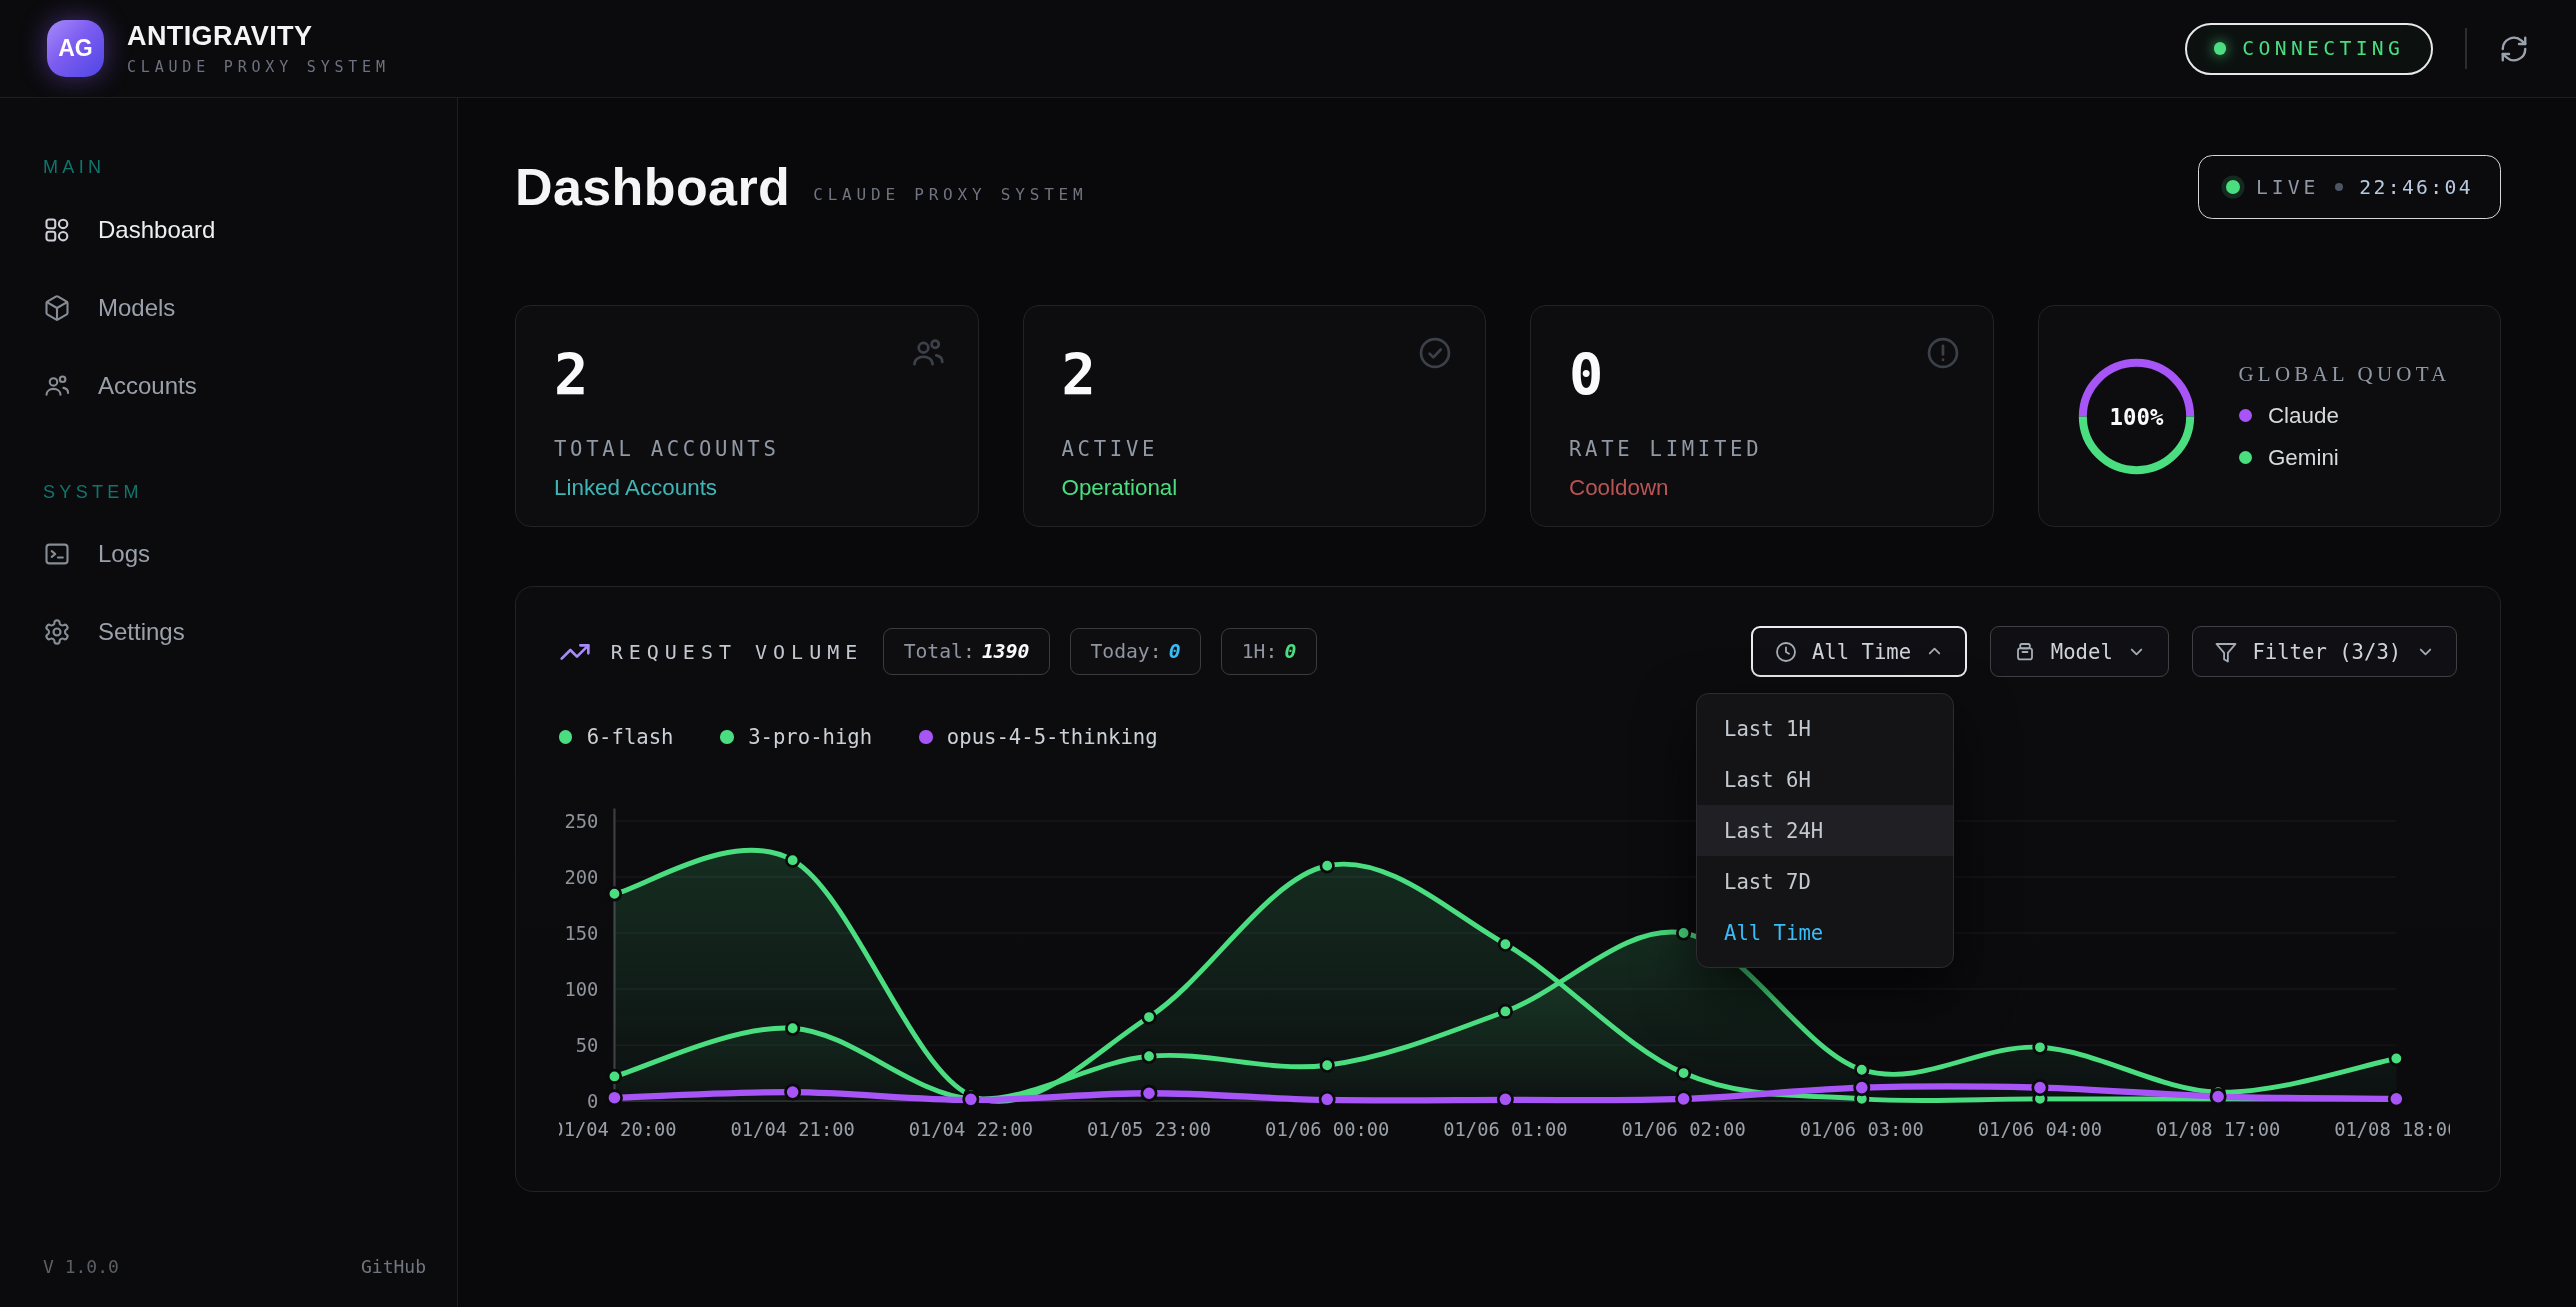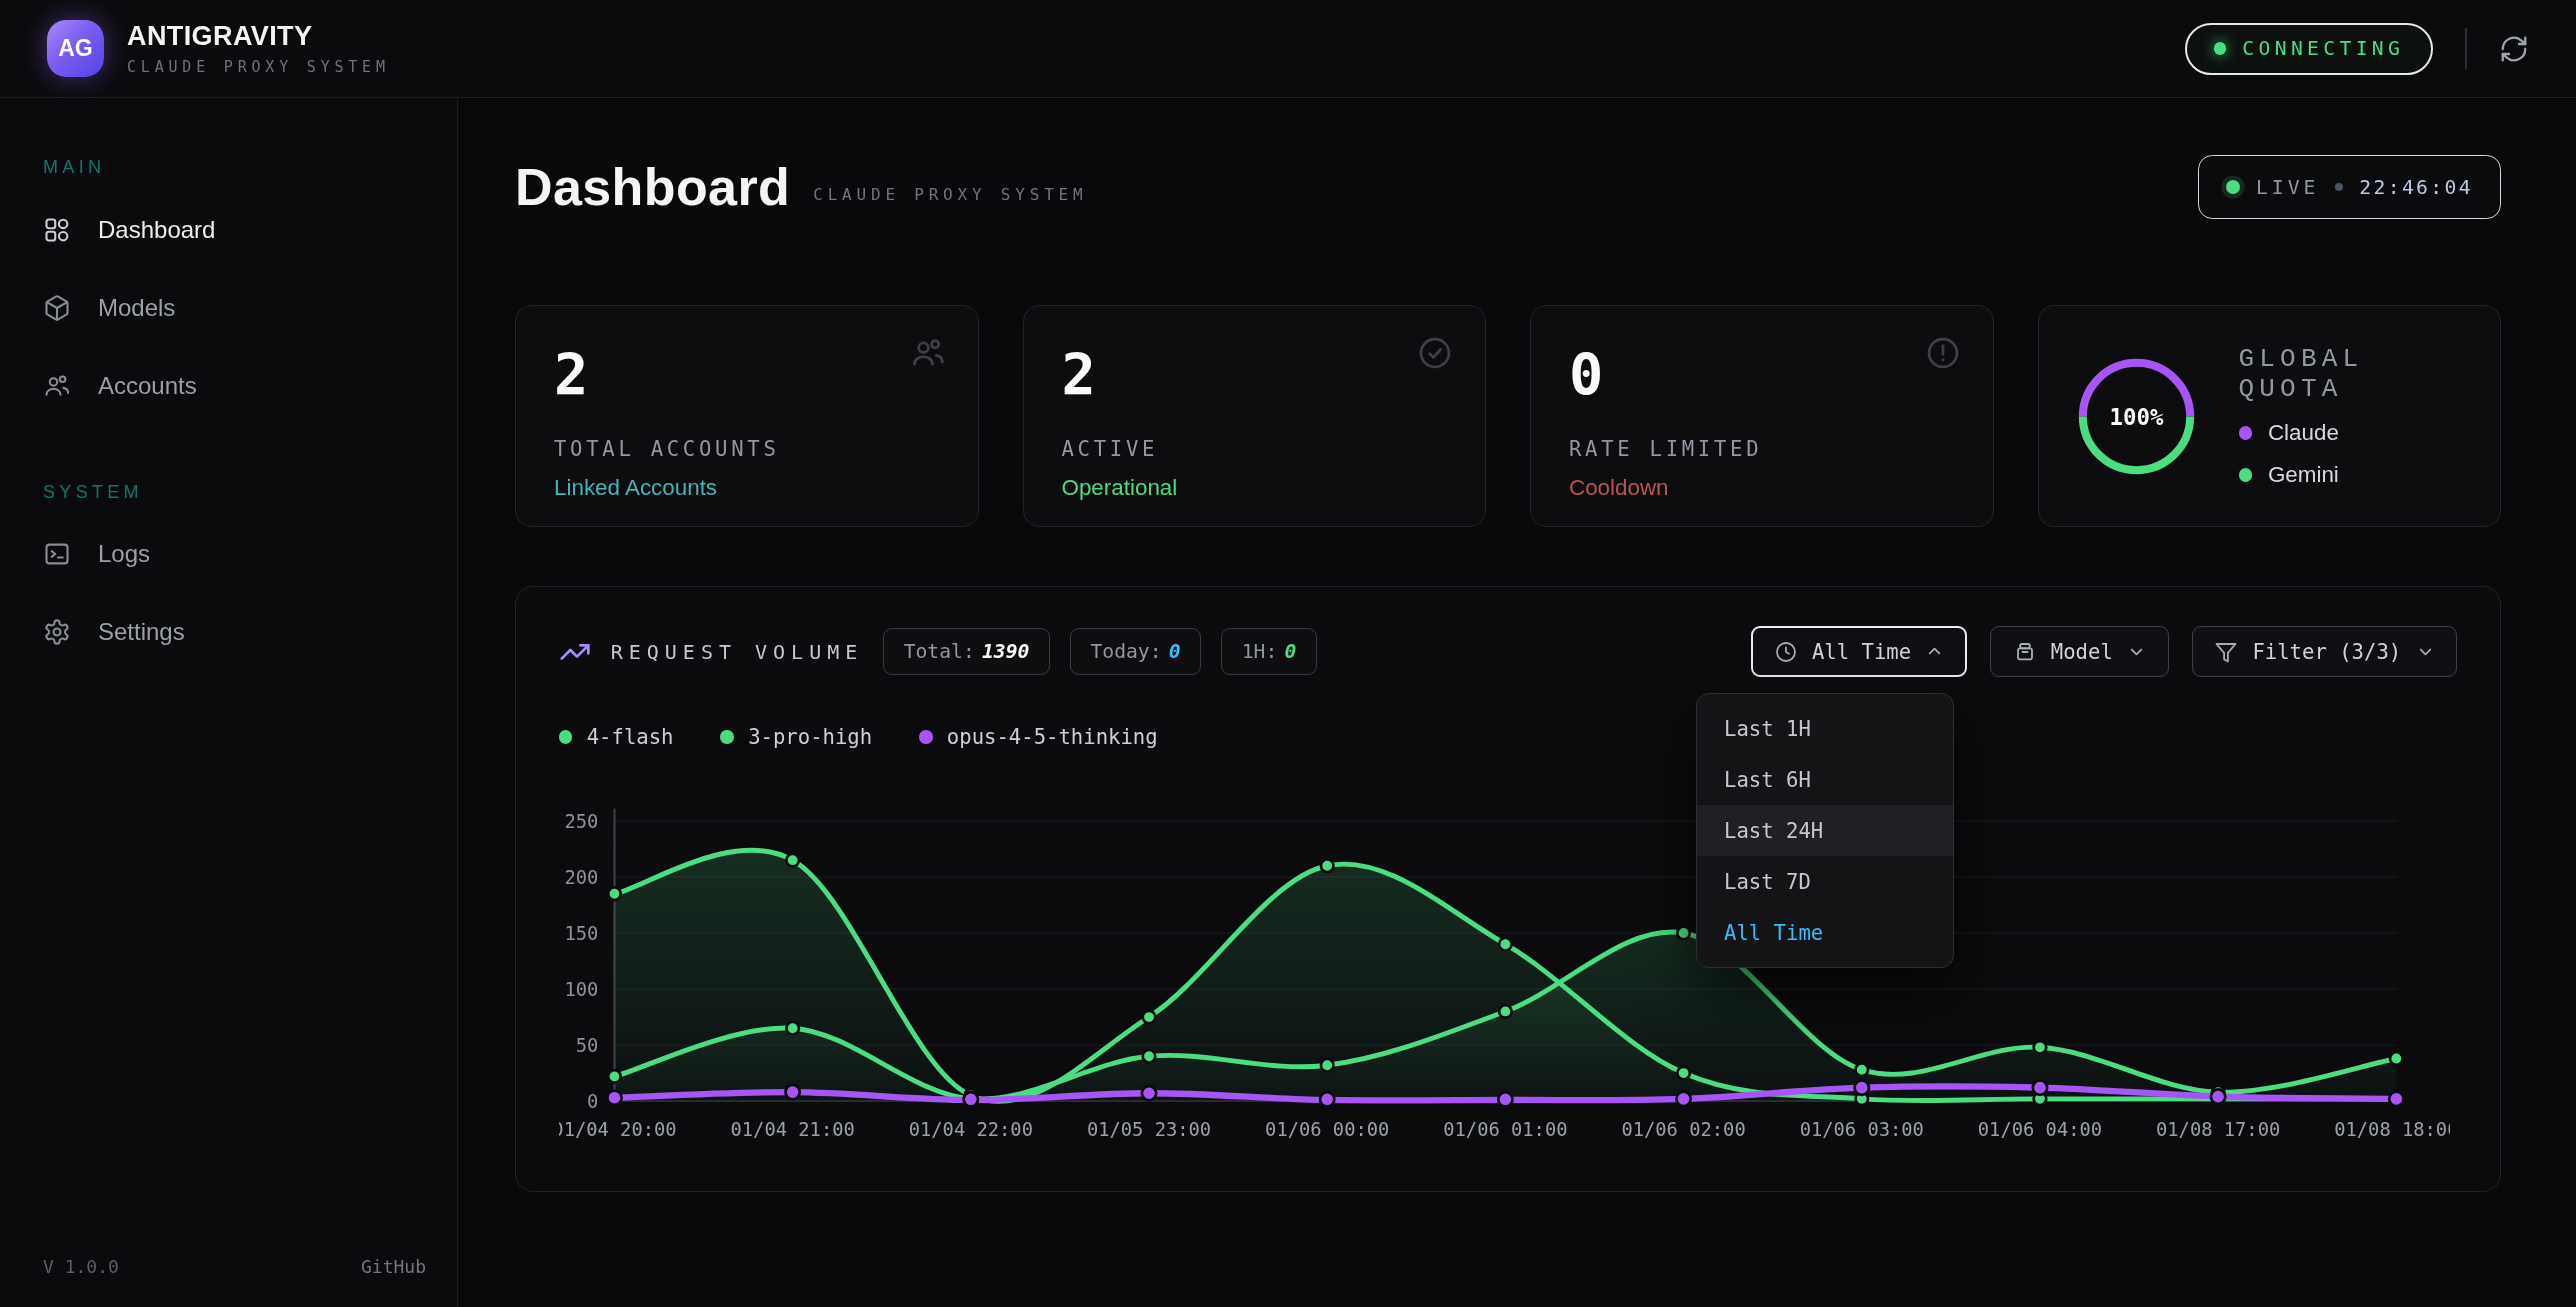--- a/index.html
+++ b/index.html
@@ -68,21 +68,21 @@
   .card-icon svg { width:36px; height:36px; }
   .card-value { font-family:"DejaVu Sans Mono",monospace; font-weight:bold; font-size:57px;
                 color:#fafafa; margin-top:7.2px; }
   .card-label { margin-top:29px; font-family:"DejaVu Sans Mono",monospace; font-size:20.6px;
                 color:#9098a4; letter-spacing:.18em; }
   .card-sub { margin-top:14.3px; font-size:22.4px; }
 
   .quota-card { display:flex; align-items:center; gap:39px; padding:29px 34px; }
   .donut { width:127px; height:127px; flex:none; }
   .quota-col { display:flex; flex-direction:column; gap:16px; }
-  .quota-label { font-family:Liberation Mono, monospace; font-size:26px; color:#9098a4;
+  .quota-label { font-family:Liberation Serif, serif; font-size:21px; color:#9098a4;
                  letter-spacing:.2em; }
   .quota-leg { display:flex; align-items:center; gap:16px; font-size:22.4px; color:#d6d9dd; }
   .quota-dot { width:13.4px; height:13.4px; border-radius:50%; }
 
   
   .chart-panel { margin-top:59px; height:606px; position:relative;
                  background:linear-gradient(180deg,#0c0c0f,#0b0b0e);
                  border:1.8px solid #222227; border-radius:18px; padding:39px 43px; }
   .panel-head { display:flex; align-items:center; }
   .panel-title { display:flex; align-items:center; gap:19.7px; color:#c3c8d0;
@@ -327,21 +327,21 @@
             <svg class="ch" viewBox="0 0 24 24" fill="none" stroke="currentColor" stroke-width="2.2" stroke-linecap="round" stroke-linejoin="round">
                 <path d="m6 9.5 6 6 6-6"></path>
               </svg>
           </button>
         </div>
       </div>
 
       <div class="legend">
         <div class="legend-item">
           <span class="legend-dot" style="background: rgb(74, 222, 128);"></span>
-          <span>4-flash</span>
+          <span>6-flash</span>
         </div>
         <div class="legend-item">
           <span class="legend-dot" style="background: rgb(74, 222, 128);"></span>
           <span>3-pro-high</span>
         </div>
         <div class="legend-item">
           <span class="legend-dot" style="background: rgb(168, 85, 247);"></span>
           <span>opus-4-5-thinking</span>
         </div>
       </div>

